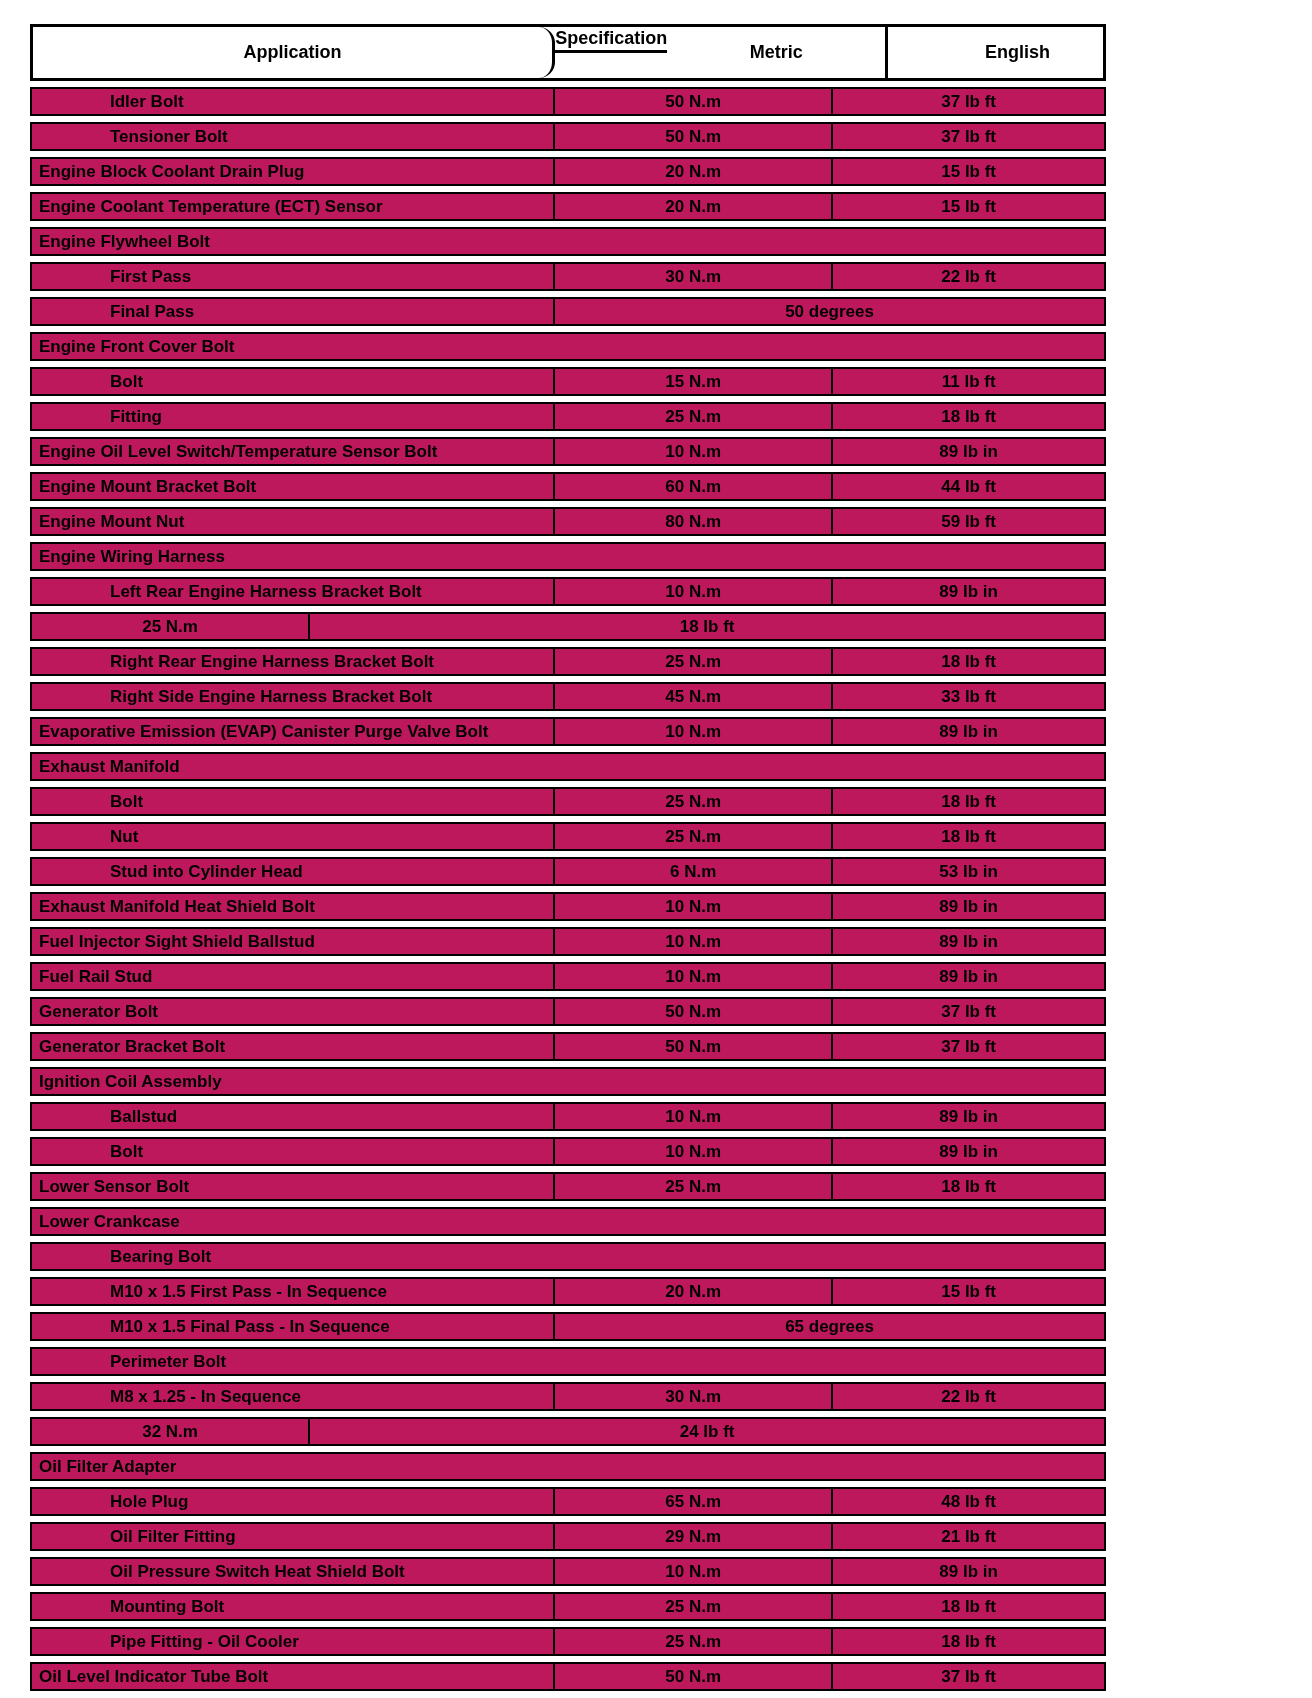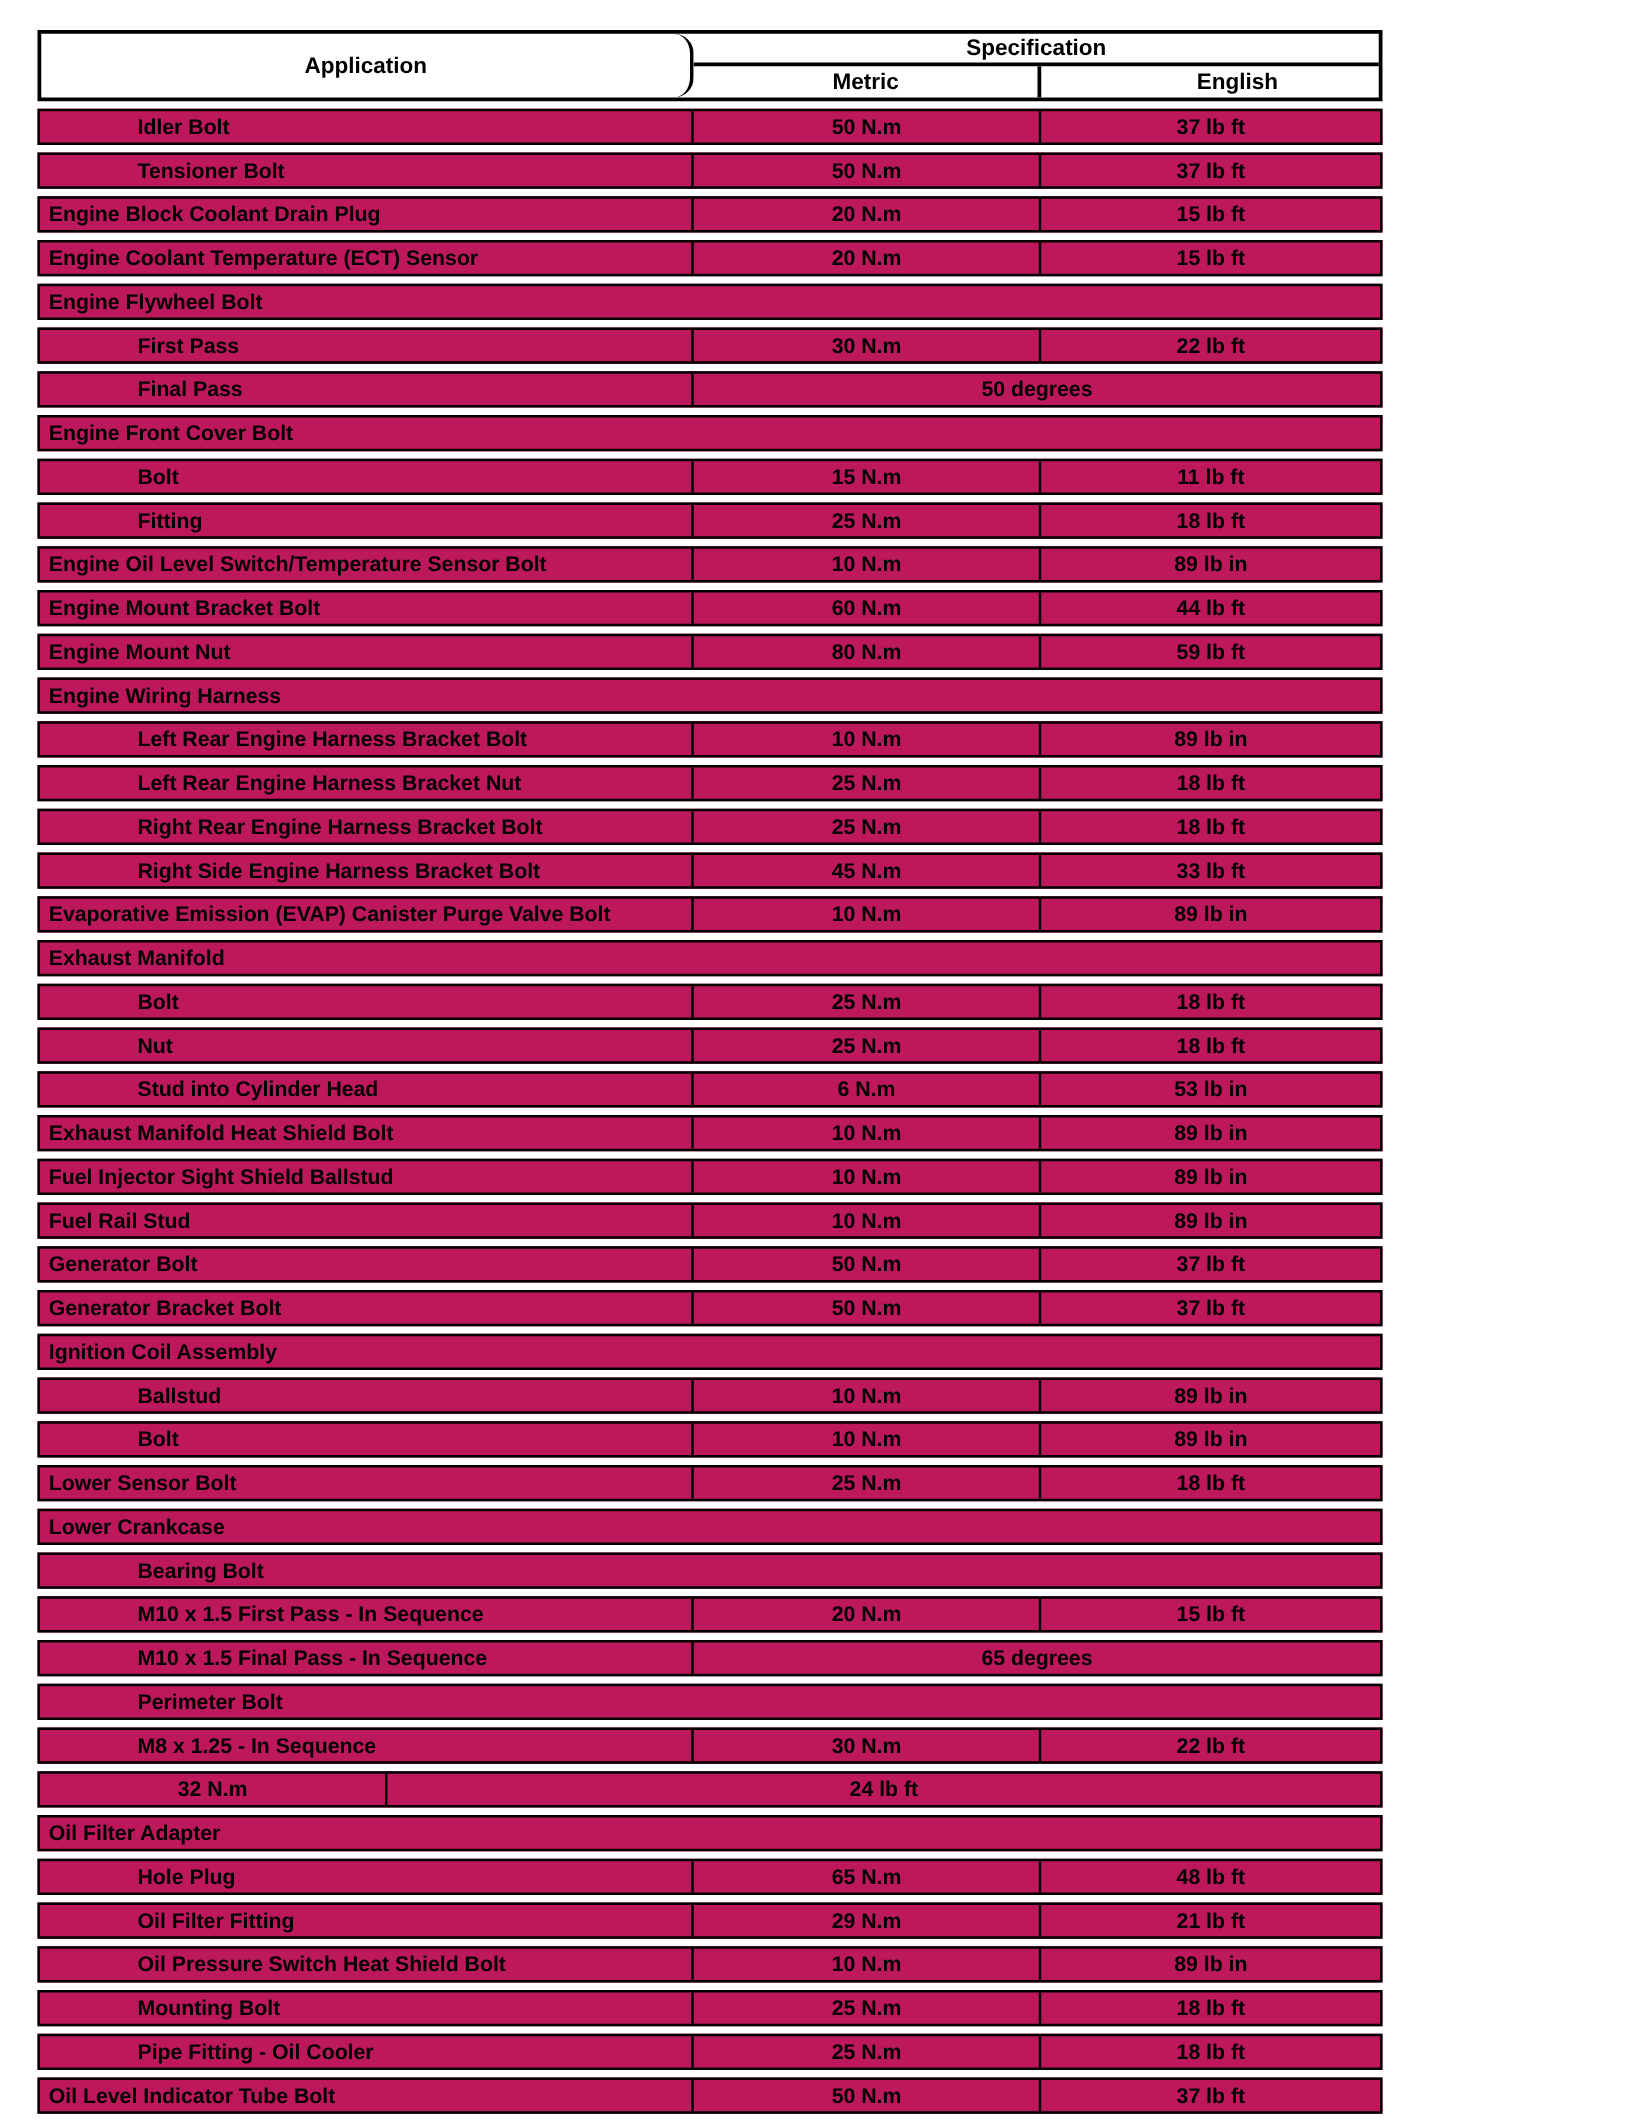--- a/index.html
+++ b/index.html
@@ -26,21 +26,21 @@
   }
   .app-head {
     width: 48.8%;
     display: flex;
     align-items: center;
     justify-content: center;
     border-right: 3px solid #000;
     font-size: 18px;
     border-radius: 16px;
   }
-  .spec-head { flex: 1; display: flex; flex-direction: column; }
+  .spec-head { flex: 1; display: flex; flex-direction: row; }
   .spec-title {
     height: 26px;
     display: flex;
     align-items: center;
     justify-content: center;
     border-bottom: 3px solid #000;
     font-size: 18px;
   }
   .spec-cols { flex: 1; display: flex; }
   .metric-head {
@@ -161,21 +161,20 @@
       </div>
       <div class="row">
         <div class="cell section-cell">Engine Wiring Harness</div>
       </div>
       <div class="row">
         <div class="cell app-cell indent">Left Rear Engine Harness Bracket Bolt</div>
         <div class="cell metric-cell">10 N.m</div>
         <div class="cell english-cell">89 lb in</div>
       </div>
       <div class="row">
-        <div class="cell app-cell indent">Left Rear Engine Harness Bracket Nut</div>
         <div class="cell metric-cell">25 N.m</div>
         <div class="cell english-cell">18 lb ft</div>
       </div>
       <div class="row">
         <div class="cell app-cell indent">Right Rear Engine Harness Bracket Bolt</div>
         <div class="cell metric-cell">25 N.m</div>
         <div class="cell english-cell">18 lb ft</div>
       </div>
       <div class="row">
         <div class="cell app-cell indent">Right Side Engine Harness Bracket Bolt</div>

